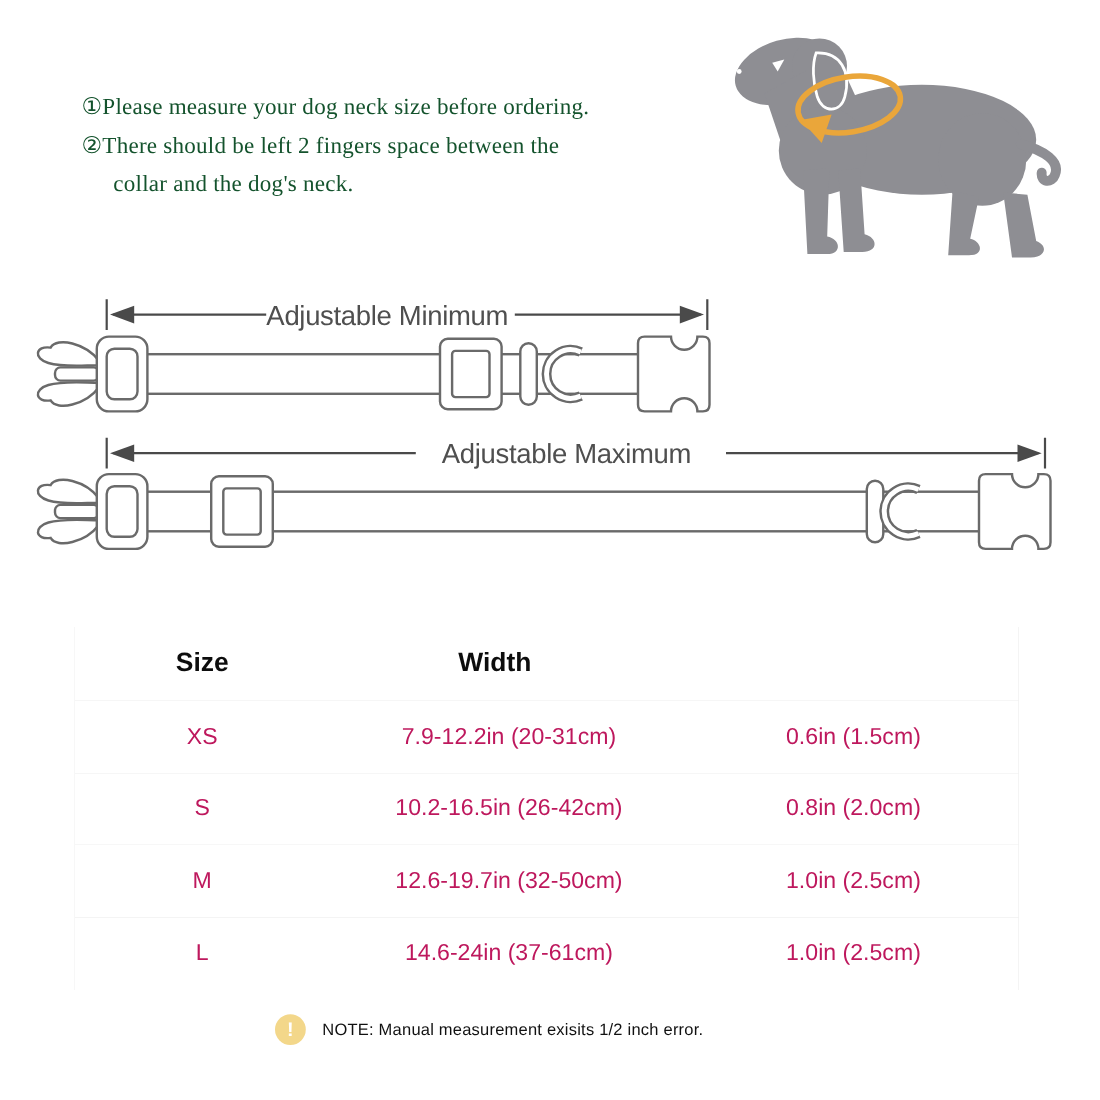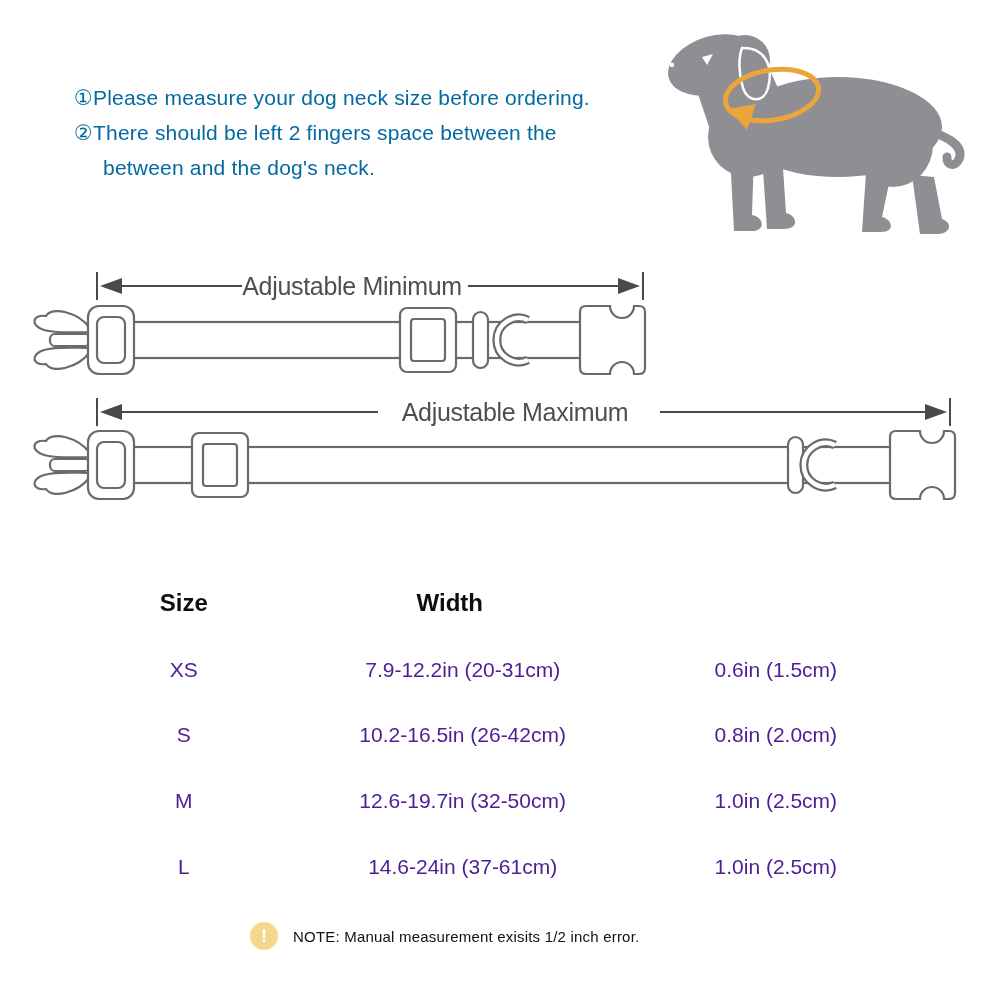--- a/index.html
+++ b/index.html
@@ -1,55 +1,55 @@
 <!DOCTYPE html>
 <html><head>
 <meta charset="utf-8">
 <style>
   html,body{margin:0;padding:0;background:#ffffff;}
   .stage{
     position:relative;width:1000px;height:1000px;background:#fff;overflow:hidden;
     font-family:"Liberation Sans","DejaVu Sans",sans-serif;color:#2e2e2e;
   }
   
-  .instructions{position:absolute;left:74px;top:80px;font-size:21px;line-height:35px;color:#0369a1;letter-spacing:0.2px;}
+  .instructions{position:absolute;left:74px;top:80px;font-size:21px;line-height:35px;color:#14532d;letter-spacing:0.2px;font-family:Liberation Serif, serif;}
   .instr-indent{padding-left:29px;}
   
   .svgabs{position:absolute;}
   .dim-label{font-family:"Liberation Sans","DejaVu Sans",sans-serif;font-size:25px;fill:#4f4f4f;letter-spacing:-0.3px;}
   
   .size-table{
     position:absolute;left:68px;top:570px;width:858px;height:330px;
     background:#d2d2d2;box-sizing:border-box;padding:0;
     display:flex;flex-direction:column;justify-content:space-between;
   }
   .trow{background:#ffffff;display:flex;align-items:center;}
   .thead{height:70px;font-size:24px;font-weight:bold;color:#0d0d0d;}
-  .tdata{height:69px;font-size:21px;color:#4c1d95;}
+  .tdata{height:69px;font-size:21px;color:#be185d;}
   .c1{width:27%;text-align:center;}
   .c2{width:38%;text-align:center;}
   .c3{width:35%;text-align:center;}
   
   .note{position:absolute;left:250px;top:922px;display:flex;align-items:center;gap:15px;}
   .note-icon{
     width:28px;height:28px;border-radius:50%;background:#f3d78a;
     display:flex;align-items:center;justify-content:center;
     color:#ffffff;font-weight:bold;font-size:18px;flex:0 0 auto;
   }
   .note-text{font-size:15px;color:#111111;letter-spacing:0.2px;}
 </style>
 </head>
 <body>
 
 <div class="stage">
 
   <div class="instructions">
     <div>①Please measure your dog neck size before ordering.</div>
     <div>②There should be left 2 fingers space between the</div>
-    <div class="instr-indent">between and the dog's neck.</div>
+    <div class="instr-indent">collar and the dog's neck.</div>
   </div>
 
   <svg class="svgabs" style="left:650px;top:15px;" width="335" height="230" viewBox="0 0 335 230">
     <g fill="#8E8E93">
       <ellipse cx="64" cy="50" rx="47" ry="29" transform="rotate(-16 64 50)"></ellipse>
       <circle cx="95" cy="45" r="25"></circle>
       <polygon points="45,70 110,34 152,125 72,150"></polygon>
       <ellipse cx="188" cy="112" rx="104" ry="50"></ellipse>
       <circle cx="98" cy="122" r="40"></circle>
       <ellipse cx="243" cy="130" rx="40" ry="42"></ellipse>

